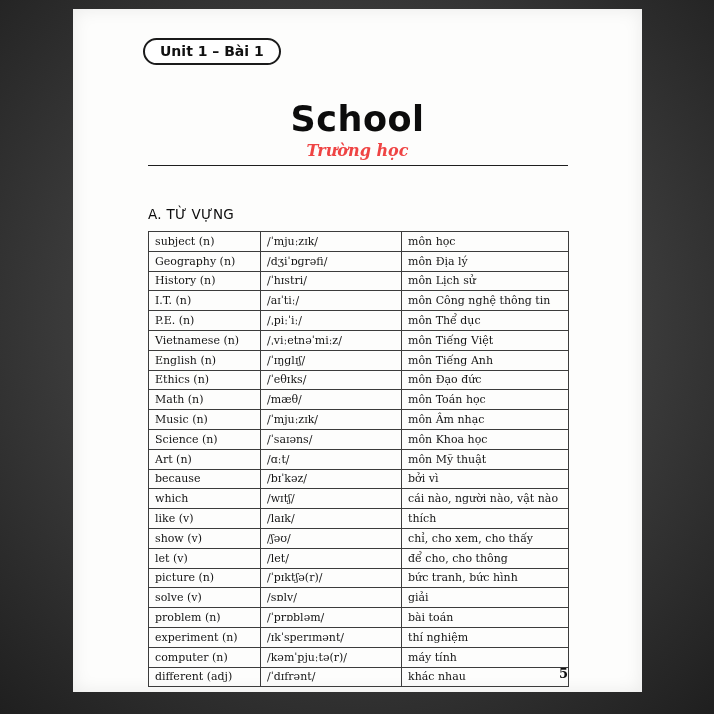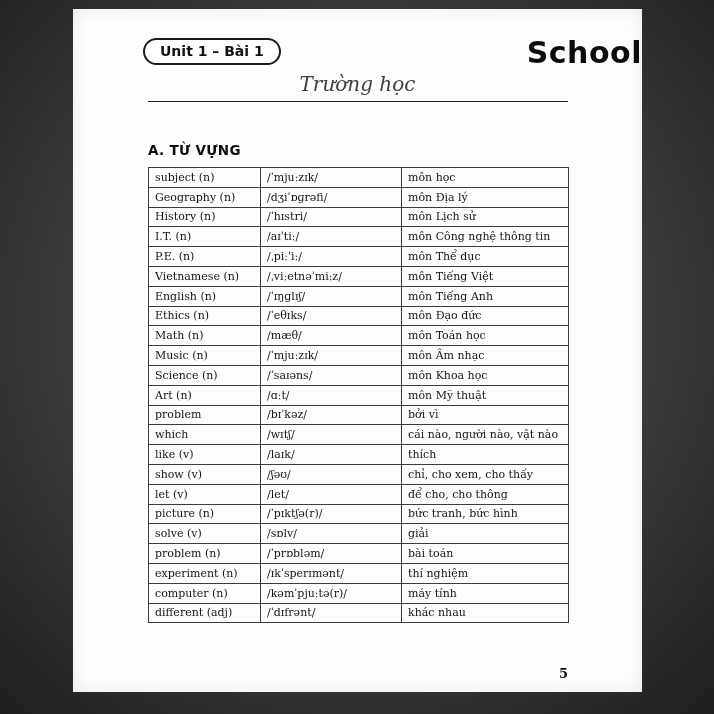--- a/index.html
+++ b/index.html
@@ -16,37 +16,37 @@
   .badge{
     position:absolute;left:70px;top:29px;
     border:2px solid #1b1b1b;border-radius:14px;
     padding:3px 15px 4px 15px;
     font-family:"DejaVu Sans", sans-serif;
     font-size:14px;font-weight:bold;color:#111;
     background:#fff;
     text-align:right;
   }
   .title{
-    margin:0;padding-top:26px;text-align:right;
+    margin:0;padding-top:90px;text-align:center;
     font-family:"DejaVu Sans", sans-serif;
-    font-size:30px;font-weight:bold;color:#0c0c0c;
+    font-size:35px;font-weight:bold;color:#0c0c0c;
     letter-spacing:0.5px;
   }
   .subtitle{
     text-align:center;margin-top:2px;
-    font-style:italic;font-weight:normal;font-size:20px;color:#404040;
+    font-style:italic;font-weight:bold;font-size:16px;color:#ef4444;
   }
   .rule{
     width:420px;margin:5px 0 0 75px;
     border-bottom:1.5px solid #1e1e1e;height:0;
   }
   .section-heading{
     margin:40px 0 0 75px;
     font-family:"DejaVu Sans", sans-serif;
-    font-size:13.5px;font-weight:bold;color:#0c0c0c;
+    font-size:13.5px;font-weight:normal;color:#0c0c0c;
     letter-spacing:0.3px;
   }
   table.vocab{
     border-collapse:collapse;
     margin:9px 0 14px 75px;
     width:420px;
     table-layout:fixed;
   }
   table.vocab td{
     border:1px solid #3c3c3c;
@@ -142,21 +142,21 @@
           <td>Science (n)</td>
           <td>/ˈsaɪəns/</td>
           <td>môn Khoa học</td>
         </tr>
         <tr>
           <td>Art (n)</td>
           <td>/ɑːt/</td>
           <td>môn Mỹ thuật</td>
         </tr>
         <tr>
-          <td>problem</td>
+          <td>because</td>
           <td>/bɪˈkəz/</td>
           <td>bởi vì</td>
         </tr>
         <tr>
           <td>which</td>
           <td>/wɪtʃ/</td>
           <td>cái nào, người nào, vật nào</td>
         </tr>
         <tr>
           <td>like (v)</td>

